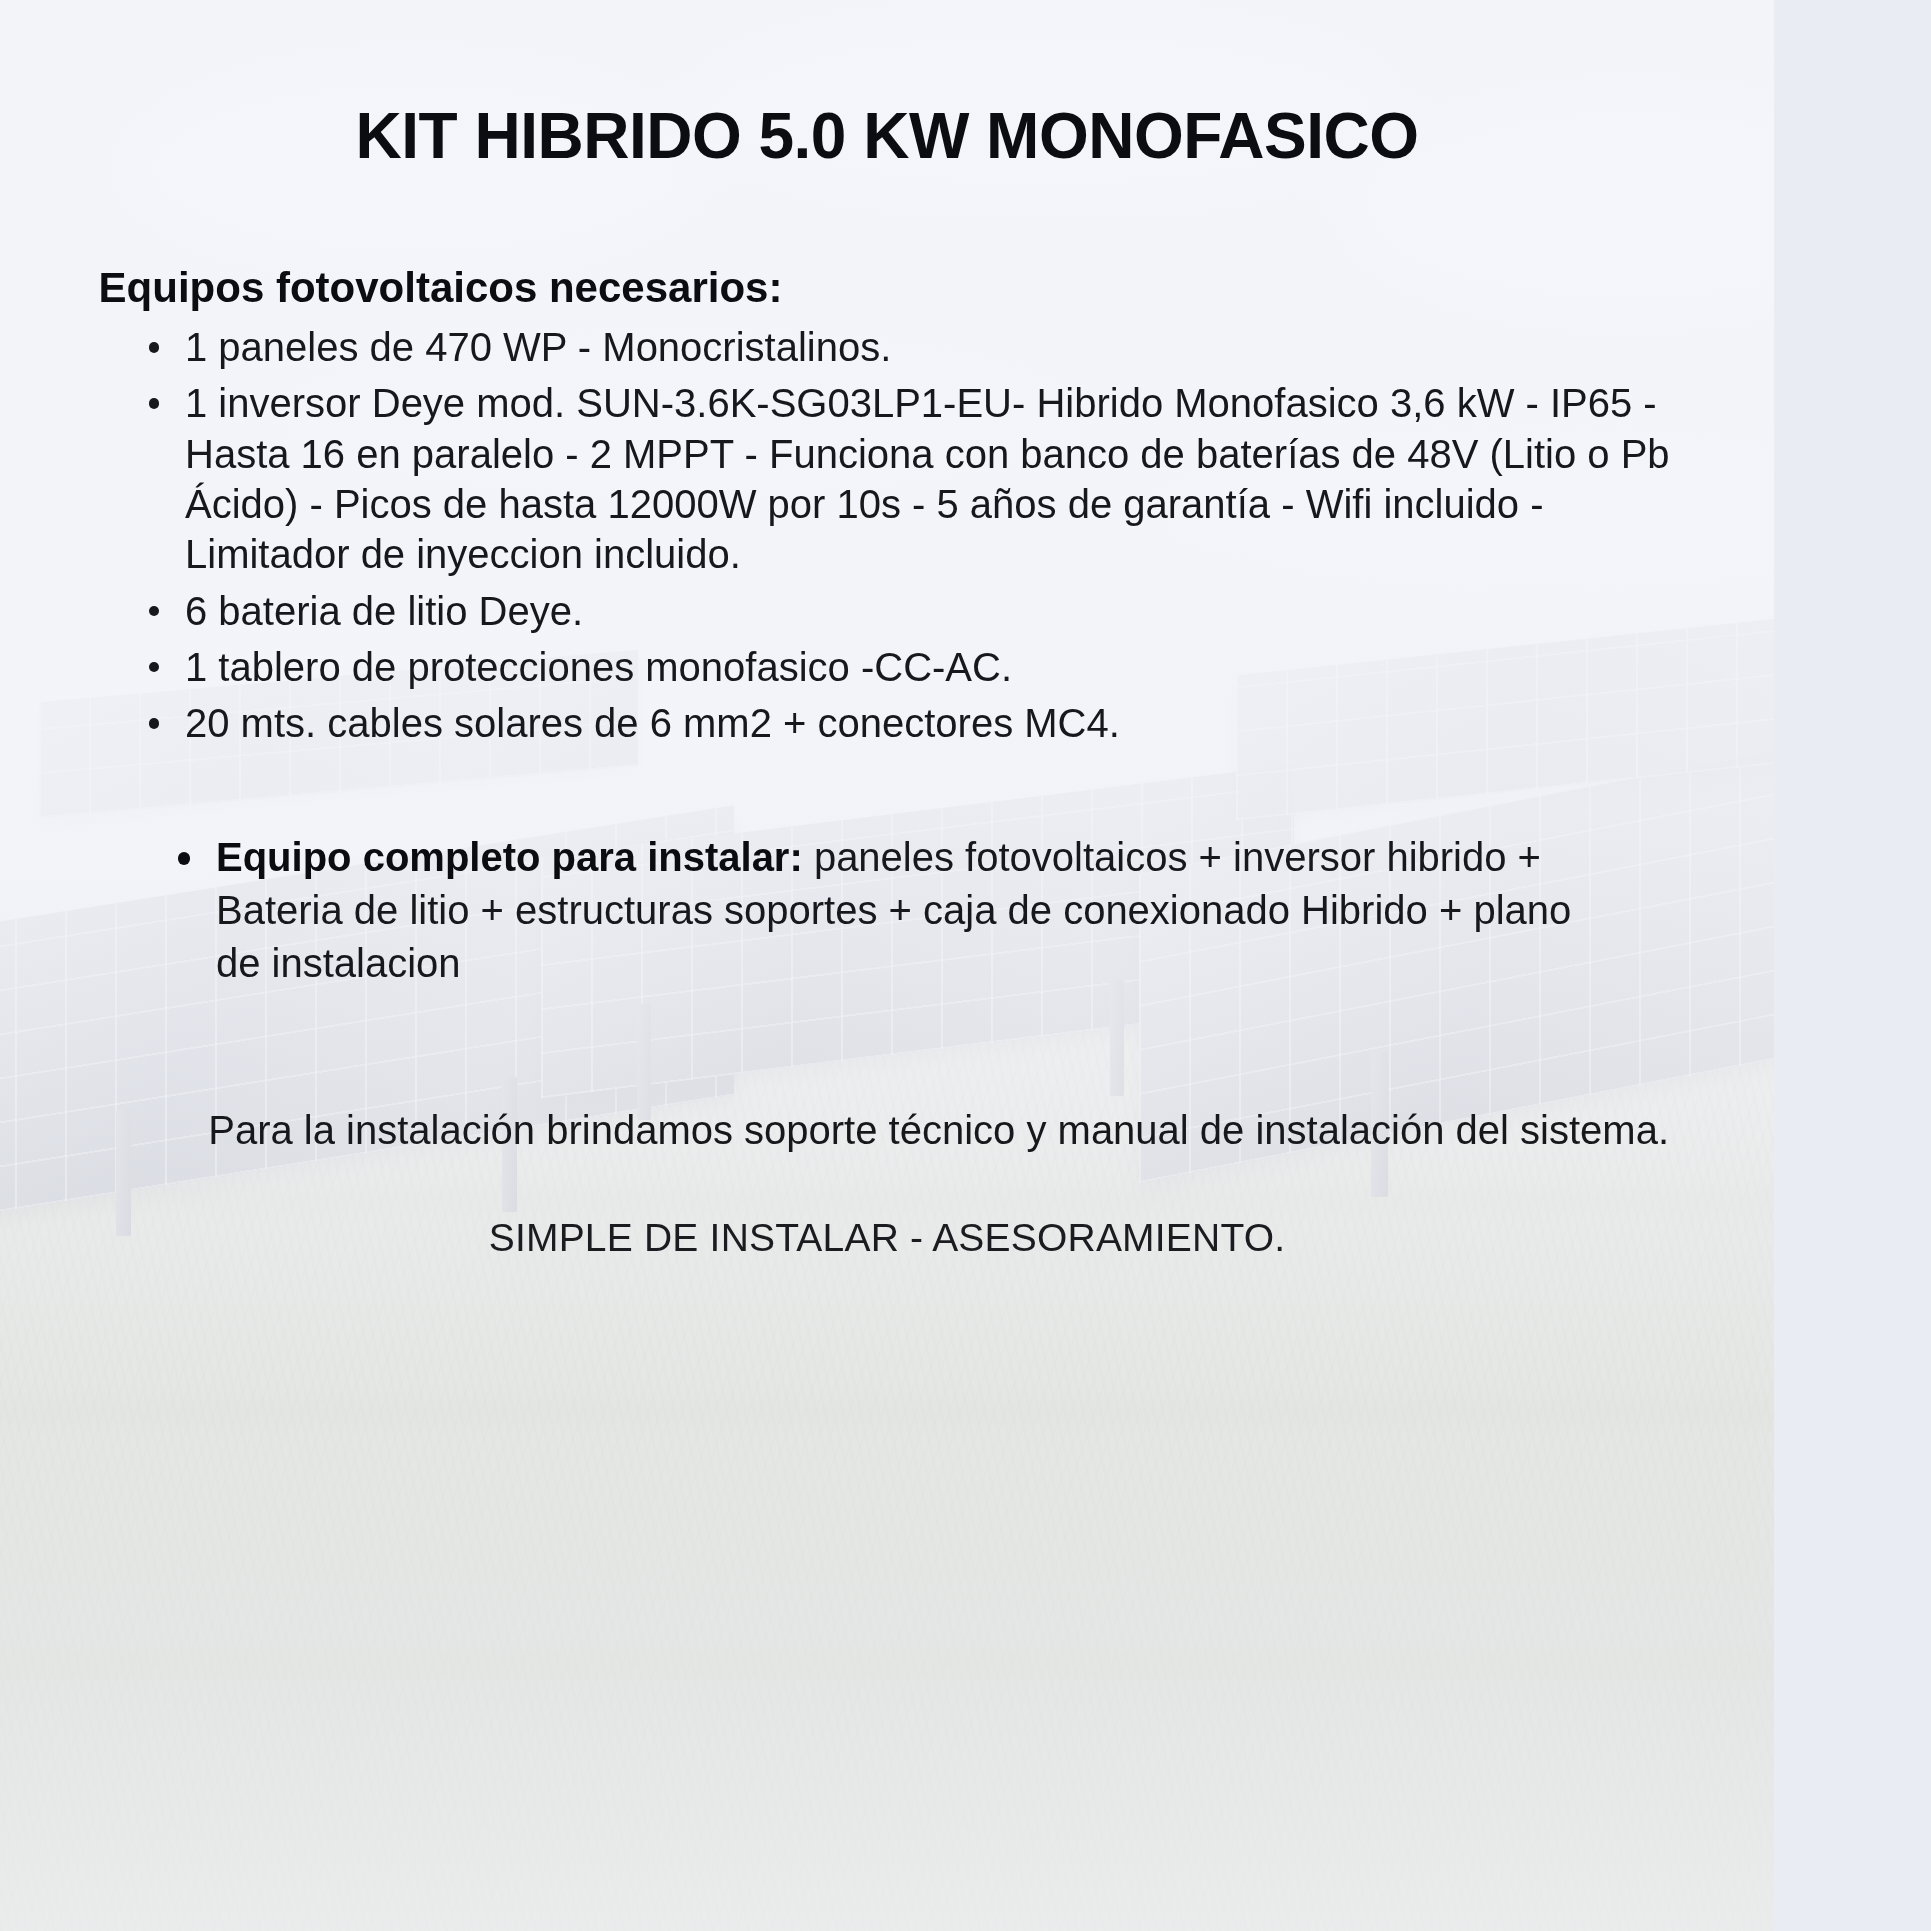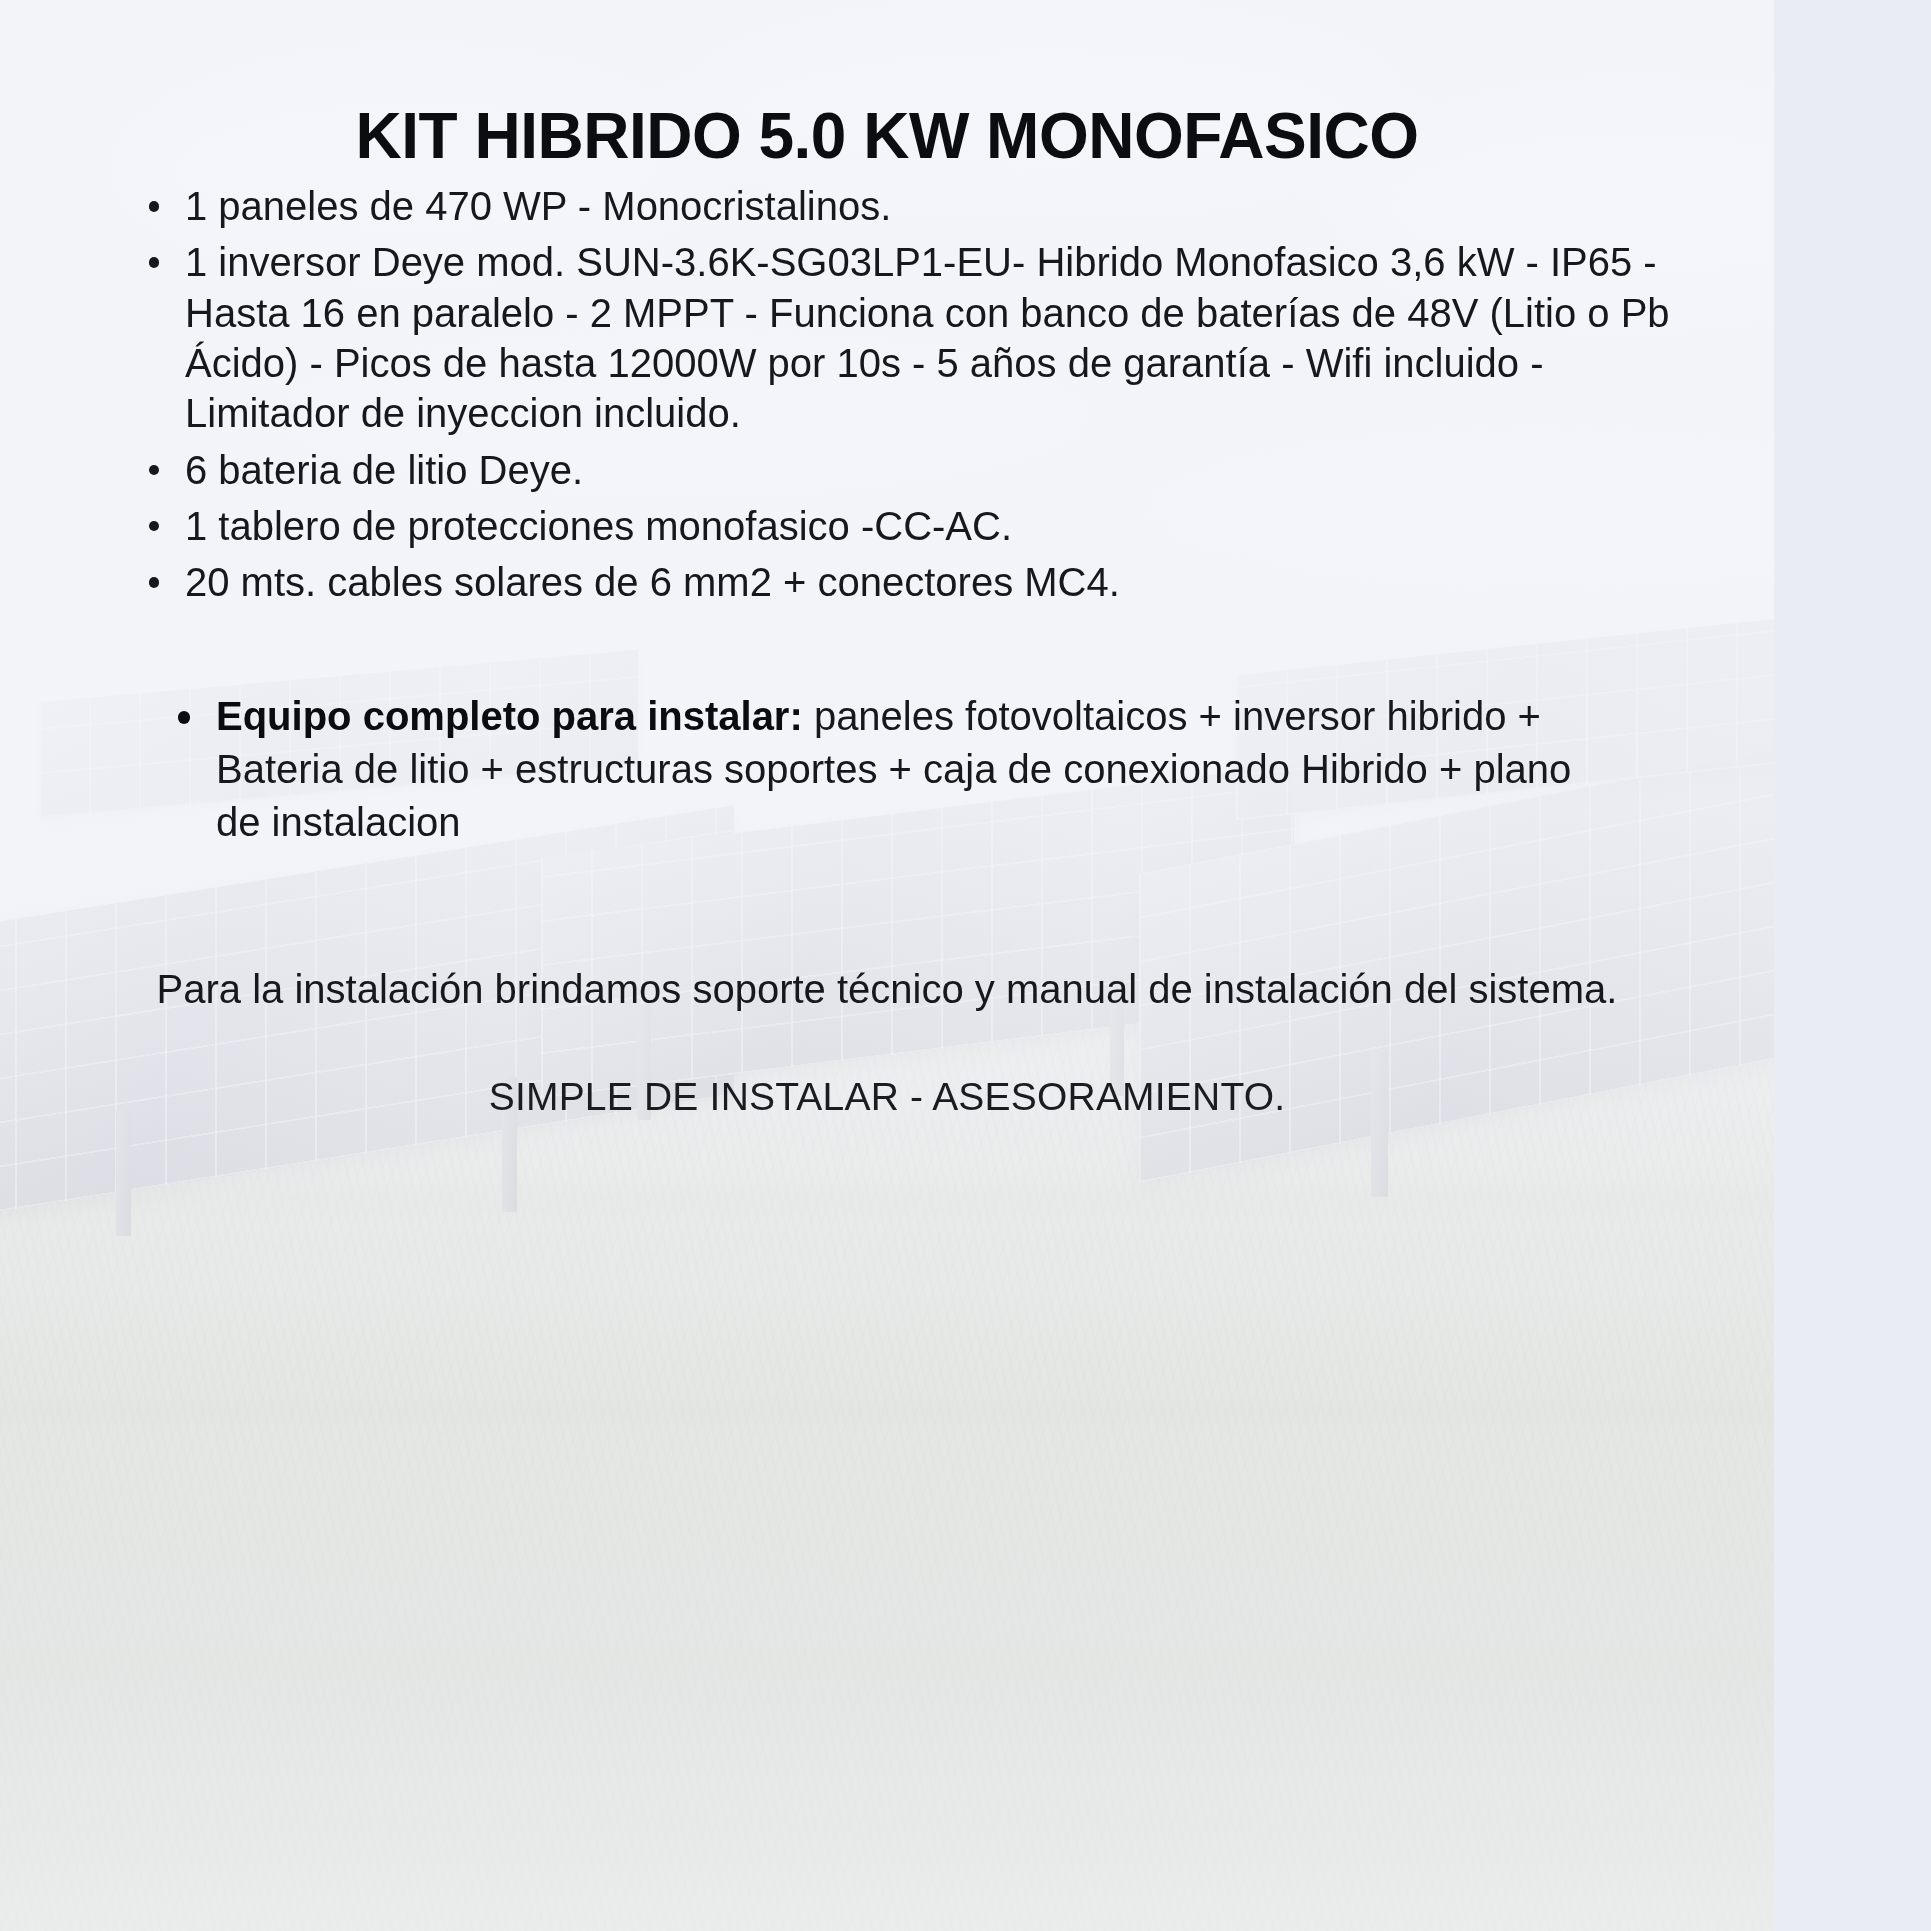--- a/index.html
+++ b/index.html
@@ -183,21 +183,21 @@
     border-radius: 50%;
   }
   .bold-lead {
     font-weight: bold;
     color: #0b0c0f;
   }
 
   .support-text {
     margin: 114px auto 0 auto;
     width: 1564px;
-    text-align: center;
+    text-align: right;
     font-size: 40px;
     line-height: 1.3;
     color: #17181c;
   }
 
   .closing-text {
     margin: 60px auto 0 auto;
     width: 1564px;
     text-align: center;
     font-size: 39px;
@@ -242,20 +242,21 @@
     <div class="panel-array" style="left:1236px; top:637px; width:734px; height:145px; transform: skewY(-6deg); opacity:.85;"></div>
     <div class="panel-array" style="left:39px; top:676px; width:599px; height:116px; transform: skewY(-5deg); opacity:.7;"></div>
 
     <div class="veil"></div>
   </div>
 
   <div class="content">
 
     <h1 class="title">KIT HIBRIDO 5.0 KW MONOFASICO</h1>
 
+    <div class="section-heading">Equipos fotovoltaicos necesarios:</div>
 
     <ul class="spec-list">
       <li>1 paneles de 470 WP - Monocristalinos.</li>
       <li>1 inversor Deye mod. SUN-3.6K-SG03LP1-EU- Hibrido Monofasico 3,6 kW - IP65 - Hasta 16 en paralelo - 2 MPPT - Funciona con banco de baterías de 48V (Litio o Pb Ácido) - Picos de hasta 12000W por 10s - 5 años de garantía - Wifi incluido - Limitador de inyeccion incluido.</li>
       <li>6 bateria de litio Deye.</li>
       <li>1 tablero de protecciones monofasico -CC-AC.</li>
       <li>20 mts. cables solares de 6 mm2 + conectores MC4.</li>
     </ul>
 
     <ul class="highlight-list">

